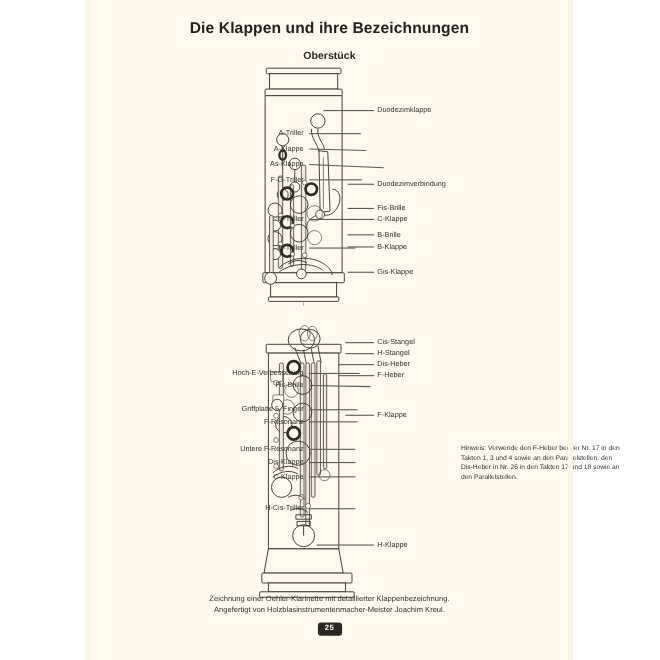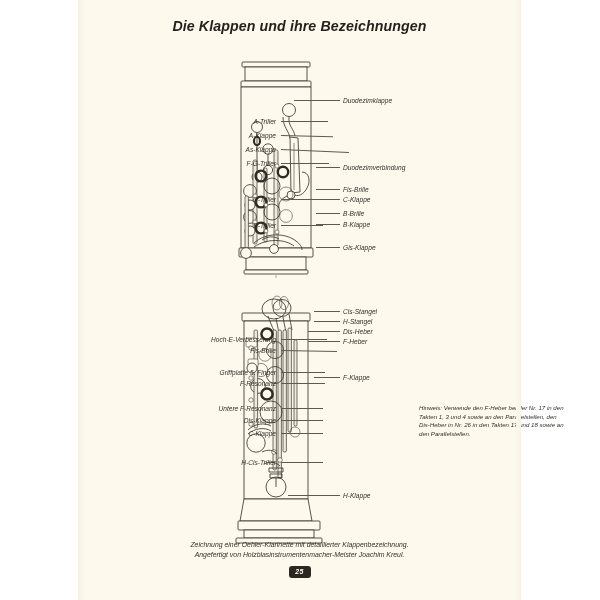--- a/index.html
+++ b/index.html
@@ -1,21 +1,20 @@
 <!DOCTYPE html>
 <html><head>
 <meta charset="utf-8">
 <style>
   html,body{margin:0;padding:0;background:#ffffff;}
   body{width:600px;height:600px;overflow:hidden;font-family:"Liberation Sans",sans-serif;}
   #page{
     position:absolute;left:78px;top:0;width:443px;height:600px;
     background:#fdf9ec;
     box-shadow:0 0 0 0 rgba(0,0,0,0);
-    font-style:italic;
   }
   #page:before{
     content:"";position:absolute;left:0;top:0;width:6px;height:100%;
     background:linear-gradient(to right,#f6f0de,#fdf9ec);
   }
   #page:after{
     content:"";position:absolute;right:0;top:0;width:5px;height:100%;
     background:linear-gradient(to left,#f7f1e0,#fdf9ec);
   }
   #title{
@@ -57,20 +56,21 @@
   .dash{fill:none;stroke:#6b685f;stroke-width:.55;stroke-dasharray:4 2.4;}
   .rod{fill:#efeadb;stroke:#3a3730;stroke-width:.7;}
 </style>
 </head>
 <body>
 
 <div id="page">
 
   <div id="title">Die Klappen und ihre Bezeichnungen</div>
 
+  <div class="section-head" id="head-ober">Oberstück</div>
 
   <svg class="art" width="443" height="600" viewBox="0 0 443 600">
 
     <line class="dash" x1="198" y1="64" x2="198" y2="278"></line>
 
     <rect class="fillw" x="164" y="62" width="68" height="5" rx="1"></rect>
     <rect class="fillw" x="167" y="67" width="62" height="14"></rect>
     <rect class="fillw" x="163" y="81" width="70" height="6" rx="1"></rect>
 
     <rect class="fillw" x="163" y="87" width="70" height="161"></rect>

